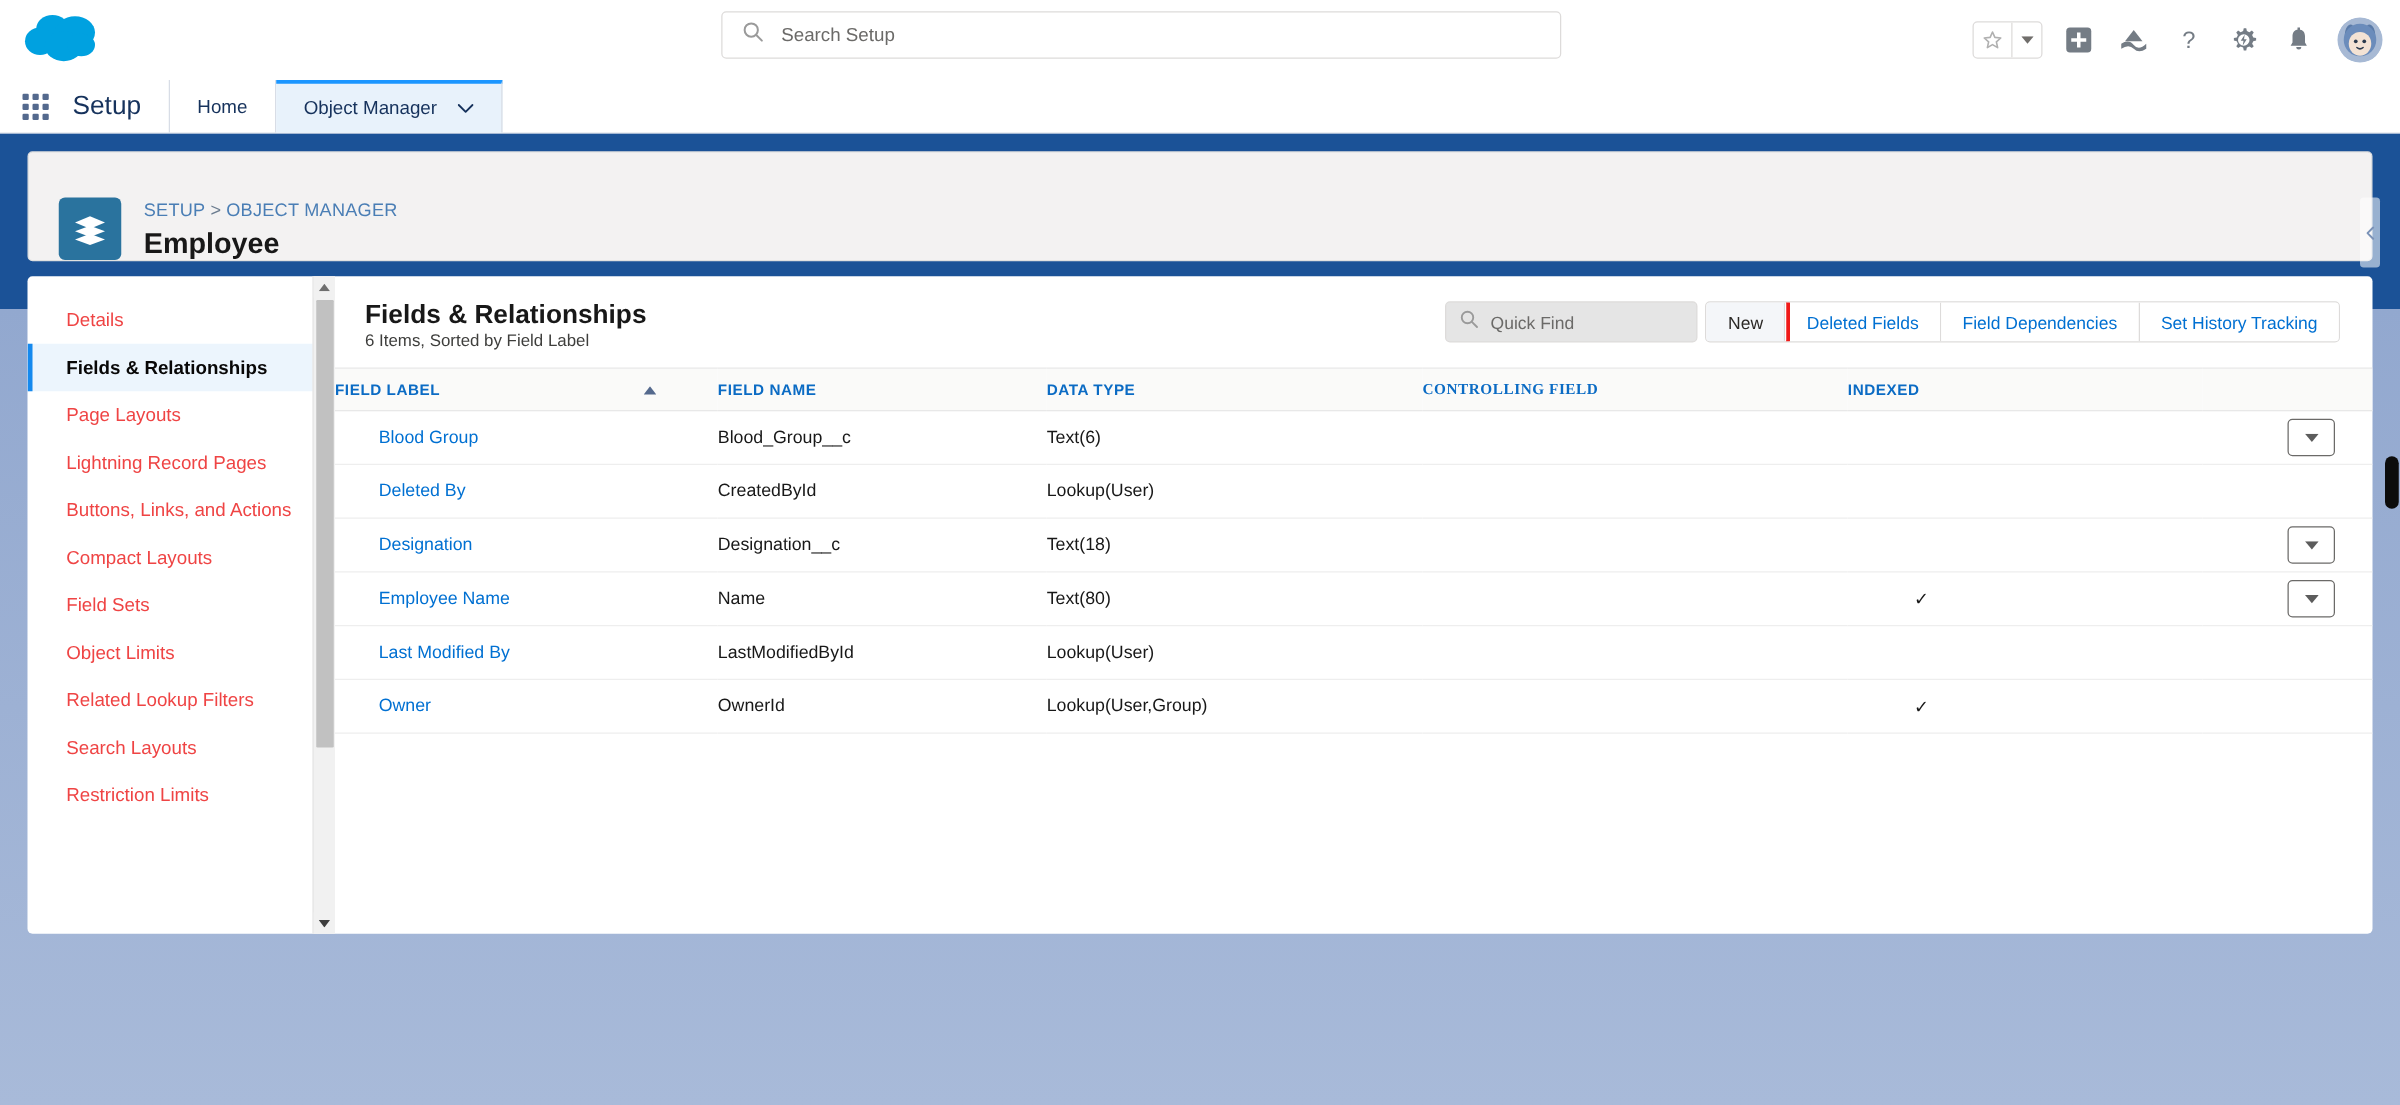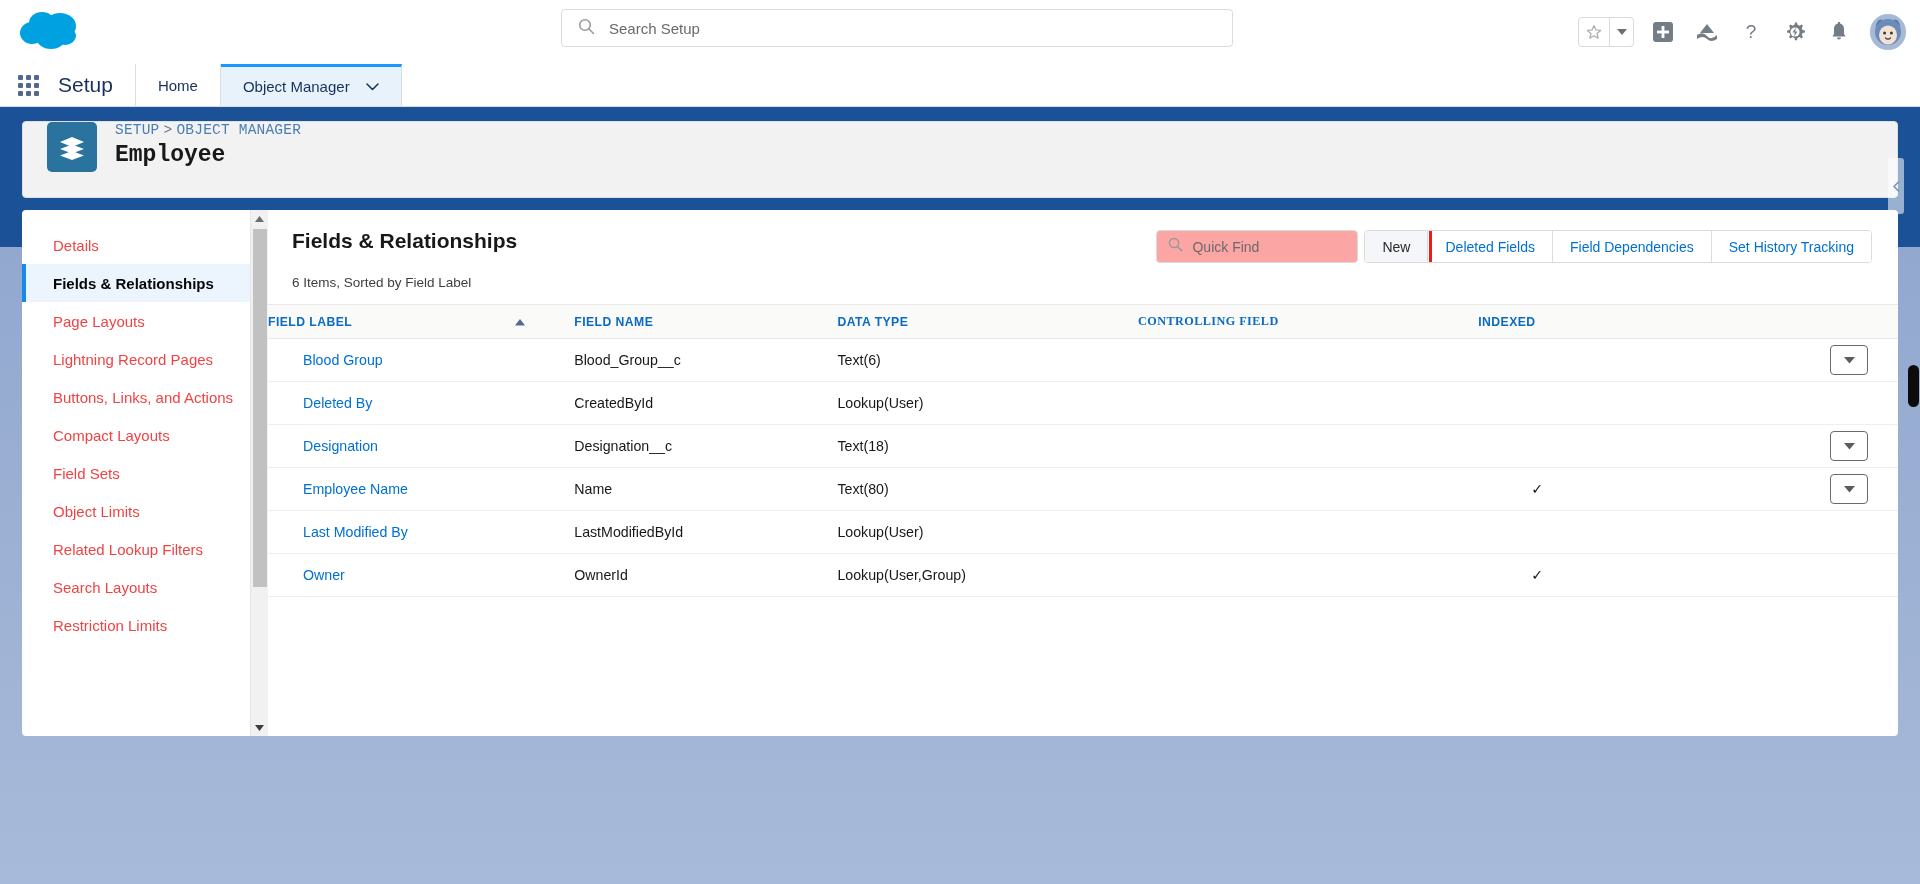--- a/index.html
+++ b/index.html
@@ -24,21 +24,21 @@
     margin-left: 18px;
     width: 66px;
     height: 46px;
     position: relative;
     flex: 0 0 auto;
   }
   .sf-logo svg { display: block; }
 
   .search-wrap {
     position: absolute;
-    left: 561px;
+    left: 577px;
     top: 9px;
     width: 672px;
     height: 38px;
   }
   .search-box {
     width: 100%;
     height: 100%;
     border: 1px solid #dddbda;
     border-radius: 4px;
     background: #fff;
@@ -163,25 +163,24 @@
       linear-gradient(180deg, #1b5297 0%, #1b5297 18%, #92a8cf 18%, #a8bad9 100%);
   }
 
   
   .record-header {
     position: relative;
     margin: 14px 22px 0 22px;
     background: #f3f2f2;
     border: 1px solid #e0e0e0;
     border-radius: 4px;
-    height: 77px;
-    display: flex;
-    align-items: flex-start;
+    height: 88px;
+    display: flex;
+    align-items: flex-end;
     padding-left: 24px;
-    font-family: Liberation Mono, monospace;
   }
   .obj-icon {
     width: 50px; height: 50px;
     background: #2a739e;
     border-radius: 5px;
     display: flex; align-items: center; justify-content: center;
     flex: 0 0 auto;
   }
   .rh-text { margin-left: 18px; }
   .breadcrumb {
@@ -284,37 +283,37 @@
   }
   .mh-left .mh-title {
     font-size: 21px;
     font-weight: bold;
     color: #181818;
     line-height: 1.25;
   }
   .mh-left .mh-sub {
     font-size: 13.5px;
     color: #3e3e3c;
-    margin-top: 21px;
+    margin-top: 0;
   }
   .mh-right {
     display: flex;
     align-items: center;
     margin-top: 2px;
   }
   .quick-find {
     width: 202px;
     height: 33px;
     border: 1px solid #dddbda;
     border-radius: 4px;
     display: flex;
     align-items: center;
     padding-left: 11px;
     margin-right: 6px;
-    background: #fca5a5;
+    background: #e5e5e5;
   }
   .quick-find .s-icon { margin-right: 9px; }
   .quick-find input {
     border: none; outline: none;
     font-size: 14px; color: #514f4d;
     font-family: "Liberation Sans", sans-serif;
     background: transparent;
     width: 85%;
   }
   .quick-find input::placeholder { color: #6b6a68; }

